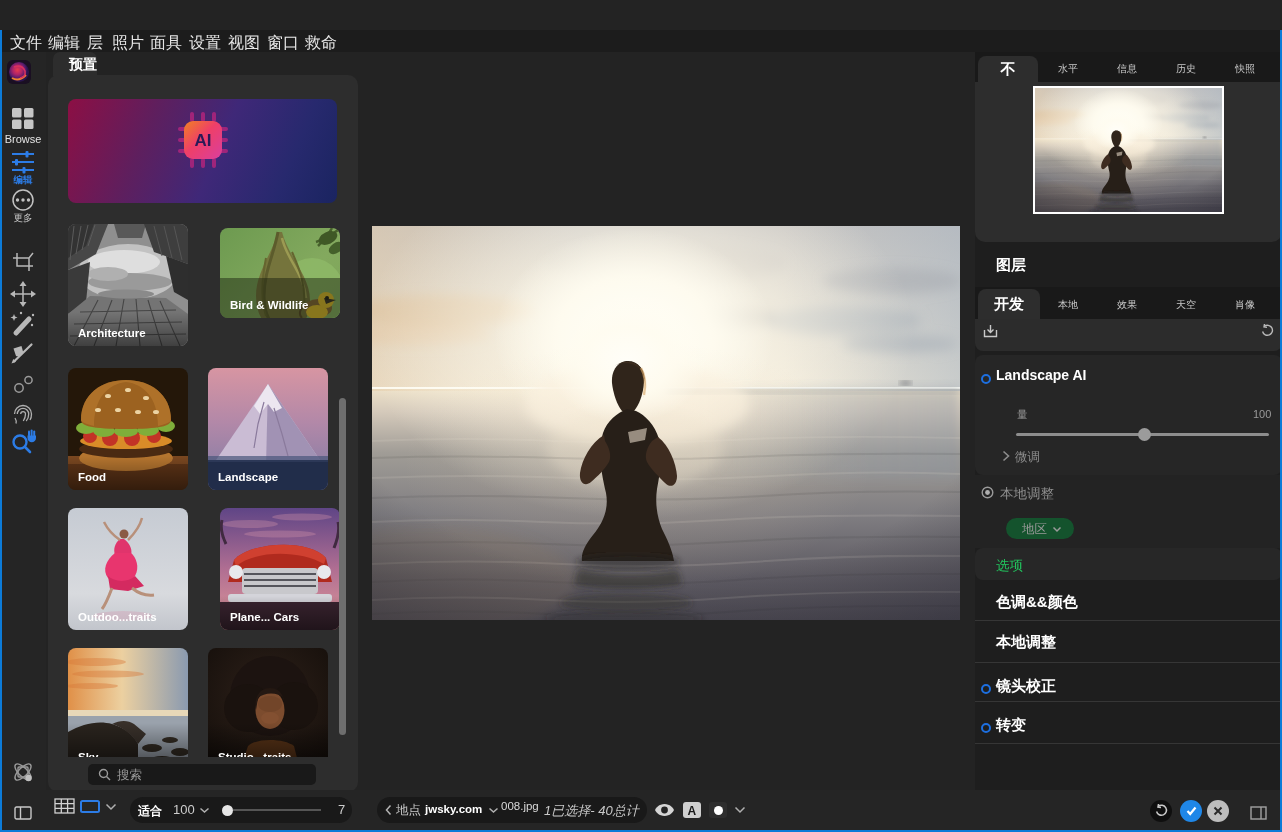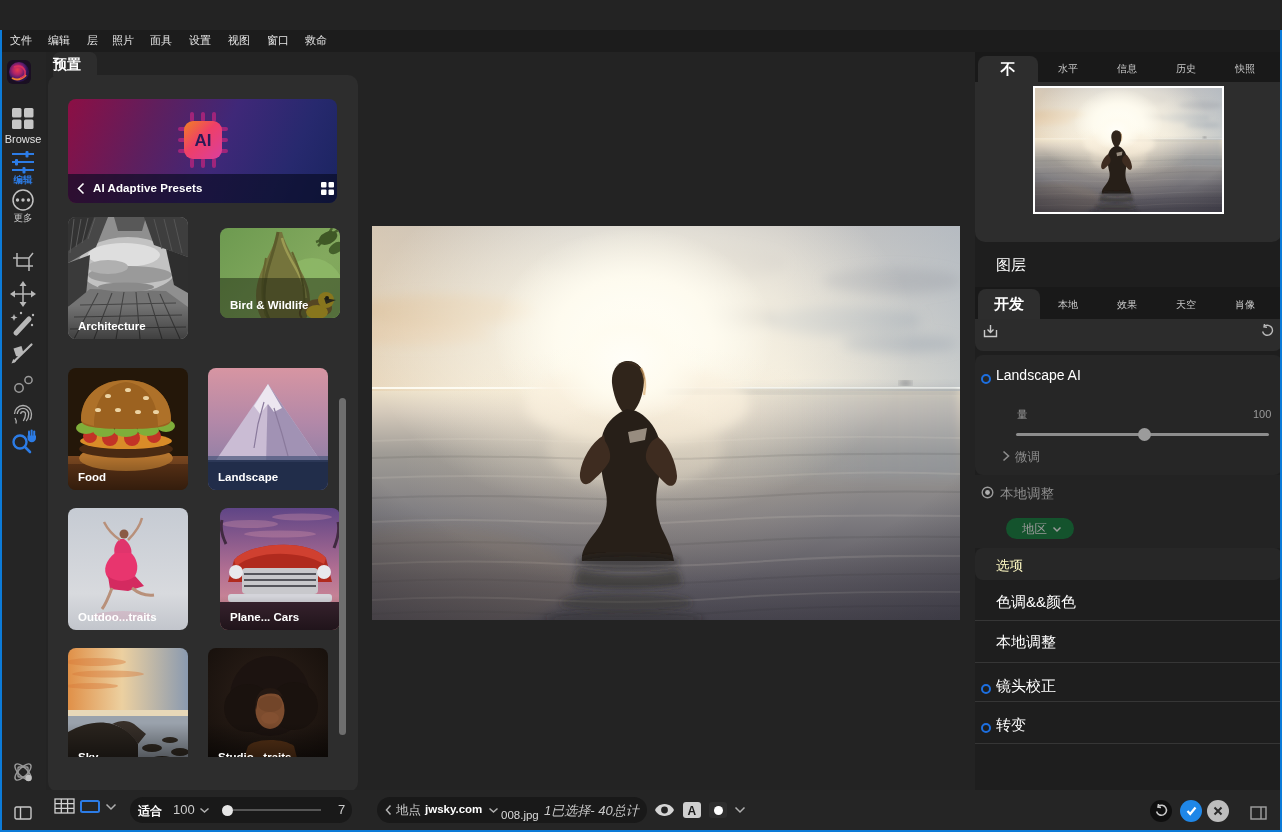--- a/index.html
+++ b/index.html
@@ -2,48 +2,48 @@
 <html><head><meta charset="utf-8">
 <style>
 *{margin:0;padding:0;box-sizing:border-box}
 html,body{width:1282px;height:832px;overflow:hidden;background:#232323;font-family:"Liberation Sans",sans-serif}
 #win{position:relative;width:1282px;height:832px;background:#232323}
 .abs{position:absolute}
 
 #titlebar{position:absolute;left:0;top:0;width:1282px;height:30px;background:#0c7bd8;color:#fff}
 #titletxt{position:absolute;left:31px;top:7.5px;font-size:12.5px;color:#fff;letter-spacing:.2px}
 
-#menubar{position:absolute;left:0;top:30px;width:1282px;height:22px;background:#1c1c1c;color:#e6e6e6;font-size:11px}
+#menubar{position:absolute;left:0;top:30px;width:1282px;height:22px;background:#1c1c1c;color:#e6e6e6;font-size:16px}
 #menubar span{position:absolute;top:3px}
 
 #sidebar{position:absolute;left:0;top:52px;width:46px;height:738px;background:#252525}
 
 #bottombar{position:absolute;left:0;top:790px;width:1282px;height:42px;background:#252525}
 
 #bl{position:absolute;left:0;top:30px;width:2px;height:802px;background:#0c7bd8;z-index:50}
 #br{position:absolute;right:0;top:30px;width:2px;height:802px;background:#0c7bd8;z-index:50}
 #bb{position:absolute;left:0;top:830px;width:1282px;height:2px;background:#0c7bd8;z-index:50}
 
-#ptab{position:absolute;left:53px;top:52px;width:44px;height:24px;background:#2d2d2d;border-radius:7px 7px 0 0;color:#fff;font-weight:bold;font-size:14px;text-align:left;line-height:25px}
+#ptab{position:absolute;left:53px;top:52px;width:44px;height:24px;background:#2d2d2d;border-radius:7px 7px 0 0;color:#fff;font-weight:bold;font-size:14px;text-align:right;line-height:25px}
 #ppanel{position:absolute;left:48px;top:75px;width:310px;height:717px;background:#2d2d2d;border-radius:10px;overflow:hidden}
 #aibanner{position:absolute;left:20px;top:24px;width:269px;height:104px;border-radius:8px;overflow:hidden;background:linear-gradient(113deg,#8c0f44 0%,#5e1f5e 30%,#3f2878 55%,#27296e 80%,#1a2460 100%)}
 #aistrip{position:absolute;left:0;top:75px;width:269px;height:29px;background:rgba(8,10,34,.66);color:#fff}
 #aistrip .t{position:absolute;left:25px;top:7.5px;font-weight:bold;font-size:11.5px;letter-spacing:.1px}
 .tile{position:absolute;width:120px;border-radius:8px;overflow:hidden}
 .tile .lbl{position:absolute;left:0;right:0;bottom:0;height:34px;background:linear-gradient(rgba(0,0,0,0),rgba(0,0,0,.45));}
 .tile .lt{position:absolute;left:10px;bottom:7px;color:#fff;font-weight:bold;font-size:11.5px}
 #pscroll{position:absolute;left:291px;top:323px;width:7px;height:337px;background:#6e6e6e;border-radius:4px}
 #psearch{position:absolute;left:40px;top:689px;width:228px;height:21px;background:#191919;border-radius:5px;color:#9a9a9a;font-size:12.5px}
 
 #rpanel{position:absolute;left:975px;top:52px;width:307px;height:738px;background:#1e1e1e}
 .rtabs{position:absolute;left:0;width:307px;height:30px;background:#191919}
 .rtab{position:absolute;top:0;height:30px;color:#c9c9c9;font-size:10px;text-align:center}
 .rtab.act{background:#2d2d2d;border-radius:8px 8px 0 0;color:#fff;font-weight:bold;font-size:15px}
 .card{position:absolute;left:0;width:307px;background:#272727}
-.hdr{color:#fff;font-weight:normal;font-size:15px}
+.hdr{color:#fff;font-weight:bold;font-size:15px}
 .divl{position:absolute;left:0;width:307px;height:1px;background:#363636}
 .bluecirc{display:inline-block;width:10px;height:10px;border:2px solid #1d6fe0;border-radius:50%;vertical-align:-1px}
 
 #photo{position:absolute;left:372px;top:226px;width:588px;height:394px}
 #thumb{position:absolute;left:1033px;top:86px;width:191px;height:128px;border:2px solid #fff;background:#888}
 .cn{color:#9a9a9a}
 .pill{position:absolute;background:#14532d;border-radius:11px;color:#9a9a9a;font-size:12.5px}
 .slider-track{position:absolute;height:3px;background:#8d8d8d;border-radius:2px}
 .slider-dot{position:absolute;width:13px;height:13px;border-radius:50%;background:#9b9b9b}
 .barbox{position:absolute;top:7px;height:26px;background:#191919;border-radius:13px;color:#ccc;font-size:13px}
@@ -197,21 +197,21 @@
       </svg>
     <div class="abs cn" style="left:25px;top:433px;font-size:13.5px;color:#8f8f8f">本地调整</div>
     <div class="pill" style="left:31px;top:466px;width:68px;height:21px">
       <span class="abs" style="left:16px;top:3px">地区</span>
       <svg class="abs" style="left:46px;top:8px" width="10" height="7" viewBox="0 0 10 7">
           <path d="M1.5 1.5 L5 5 L8.5 1.5" stroke="#9a9a9a" stroke-width="1.5" fill="none"></path>
         </svg>
     </div>
 
     <div class="card" style="top:496px;height:32px;background:#272727;border-radius:8px"></div>
-    <div class="abs cn" style="left:21px;top:505px;font-size:13.5px;color:#fef9c3">选项</div>
+    <div class="abs cn" style="left:21px;top:505px;font-size:13.5px;color:#22c55e">选项</div>
 
     <div class="hdr" style="position:absolute;left:21px;top:541px">色调&amp;&amp;颜色</div>
     <div class="divl" style="top:568px"></div>
     <div class="hdr" style="position:absolute;left:21px;top:581px">本地调整</div>
     <div class="divl" style="top:610px"></div>
     <div class="abs" style="left:6px;top:627px"><span class="bluecirc"></span></div>
     <div class="hdr" style="position:absolute;left:21px;top:625px">镜头校正</div>
     <div class="divl" style="top:649px"></div>
     <div class="abs" style="left:6px;top:666px"><span class="bluecirc"></span></div>
     <div class="hdr" style="position:absolute;left:21px;top:664px">转变</div>
@@ -237,35 +237,23 @@
           <rect x="0" y="15" width="10" height="4" rx="2"></rect>
             <rect x="0" y="26" width="10" height="4" rx="2"></rect>
             <rect x="0" y="37" width="10" height="4" rx="2"></rect>
           <rect x="40" y="15" width="10" height="4" rx="2"></rect>
             <rect x="40" y="26" width="10" height="4" rx="2"></rect>
             <rect x="40" y="37" width="10" height="4" rx="2"></rect>
         </g>
         <rect x="6" y="9" width="38" height="38" rx="9" fill="url(#chipg)"></rect>
         <text x="25" y="34" text-anchor="middle" font-family="Liberation Sans,sans-serif" font-weight="bold" font-size="17" fill="#2a1a57">AI</text>
       </svg>
-      <div id="aistrip">
-        <svg class="abs" style="left:9px;top:8px" width="8" height="13" viewBox="0 0 8 13">
-            <path d="M6.5 1.5 L1.5 6.5 L6.5 11.5" stroke="#fff" stroke-width="1.6" fill="none"></path>
-          </svg>
-        <div class="t">AI Adaptive Presets</div>
-        <svg class="abs" style="left:253px;top:8px" width="13" height="13" viewBox="0 0 13 13" fill="#fff">
-            <rect x="0" y="0" width="5.5" height="5.5" rx="1"></rect>
-            <rect x="7.5" y="0" width="5.5" height="5.5" rx="1"></rect>
-            <rect x="0" y="7.5" width="5.5" height="5.5" rx="1"></rect>
-            <rect x="7.5" y="7.5" width="5.5" height="5.5" rx="1"></rect>
-          </svg>
-      </div>
-    </div>
-
-    <div class="tile" style="left:20px;top:142px;height:122px">
+    </div>
+
+    <div class="tile" style="left:20px;top:149px;height:122px">
       <svg width="120" height="122" viewBox="0 0 120 122">
         <rect width="120" height="122" fill="#8f8f8f"></rect>
         <ellipse cx="60" cy="48" rx="50" ry="28" fill="#c2c2c2"></ellipse>
         <ellipse cx="56" cy="38" rx="36" ry="12" fill="#dedede"></ellipse>
         <ellipse cx="62" cy="58" rx="42" ry="9" fill="#9a9a9a"></ellipse>
         <ellipse cx="40" cy="50" rx="20" ry="7" fill="#b0b0b0"></ellipse>
         <polygon points="0,0 40,0 28,30 0,46" fill="#474747"></polygon>
         <polygon points="0,0 26,0 18,22 0,34" fill="#333"></polygon>
         <g stroke="#5c5c5c" stroke-width="1">
             <path d="M6,2 L2,36 M13,2 L8,30 M20,1 L14,26 M27,1 L20,22"></path>
@@ -462,20 +450,27 @@
         <ellipse cx="62" cy="62" rx="14.5" ry="19" fill="#7c4c2e"></ellipse>
         <path d="M62,40 C50,40 46,52 48,62 L50,50 C56,44 70,44 76,50 L76,62 C78,52 74,40 62,40 Z" fill="#241812"></path>
         <ellipse cx="62" cy="56" rx="12" ry="8" fill="#6a3f26" opacity=".55"></ellipse>
         <ellipse cx="62" cy="70" rx="9" ry="6" fill="#8a5434" opacity=".5"></ellipse>
         <path d="M40,98 C48,90 76,90 86,98 L92,122 L32,122 Z" fill="#583317"></path>
       </svg>
       <div class="lbl"></div><div class="lt" style="bottom:-6px">Studio...traits</div>
     </div>
 
     <div id="pscroll"></div>
+    <div id="psearch">
+      <svg class="abs" style="left:10px;top:4px" width="13" height="13" viewBox="0 0 13 13">
+          <circle cx="5.5" cy="5.5" r="4" stroke="#9a9a9a" stroke-width="1.4" fill="none"></circle>
+          <path d="M8.5 8.5 L12 12" stroke="#9a9a9a" stroke-width="1.4"></path>
+        </svg>
+      <span class="abs" style="left:29px;top:3px">搜索</span>
+    </div>
   </div>
   <div id="ptab">预置</div>
 
   <svg id="photo" viewBox="0 0 588 394" preserveAspectRatio="none">
       <use href="#seapic"></use>
     </svg>
   <svg id="thumb" viewBox="0 0 588 394" preserveAspectRatio="none">
       <use href="#seapic"></use>
     </svg>
 
@@ -508,21 +503,21 @@
     </div>
     <div class="barbox" style="left:377px;width:270px">
       <svg class="abs" style="left:8px;top:7px" width="7" height="12" viewBox="0 0 7 12">
           <path d="M5.5 1.5 L1.5 6 L5.5 10.5" stroke="#b4b4b4" stroke-width="1.5" fill="none"></path>
         </svg>
       <span class="abs" style="left:19px;top:5px;font-size:12.5px;color:#c9c9c9">地点</span>
       <span class="abs" style="left:48px;top:6px;color:#fff;font-weight:bold;font-size:11.5px">jwsky.com</span>
       <svg class="abs" style="left:111px;top:10px" width="11" height="7" viewBox="0 0 11 7">
           <path d="M1.5 1.5 L5.5 5 L9.5 1.5" stroke="#b0b0b0" stroke-width="1.5" fill="none"></path>
         </svg>
-      <span class="abs" style="left:124px;top:12px;font-size:11.5px;color:#d9d9d9">008.jpg</span>
+      <span class="abs" style="left:124px;top:3px;font-size:11.5px;color:#d9d9d9">008.jpg</span>
       <span class="abs" style="left:167px;top:5px;font-size:13px;color:#c9c9c9;font-style:italic">1已选择- 40总计</span>
     </div>
     <svg class="abs" style="left:654px;top:13px" width="21" height="14" viewBox="0 0 21 14">
         <path d="M10.5 1 C5 1 1.8 5 1 7 C1.8 9 5 13 10.5 13 C16 13 19.2 9 20 7 C19.2 5 16 1 10.5 1 Z" fill="#d5d5d5"></path>
         <circle cx="10.5" cy="7" r="3.4" fill="#232323"></circle>
       </svg>
     <div class="abs" style="left:683px;top:12px;width:18px;height:16px;background:#cfcfcf;border-radius:3px"></div>
     <span class="abs" style="left:687.5px;top:13.5px;color:#181818;font-weight:bold;font-size:12px">A</span>
     <div class="abs" style="left:709px;top:12px;width:18px;height:16px;background:#2e2e2e;border-radius:3px"></div>
     <div class="abs" style="left:713.5px;top:16px;width:9px;height:9px;border-radius:50%;background:#fff"></div>

